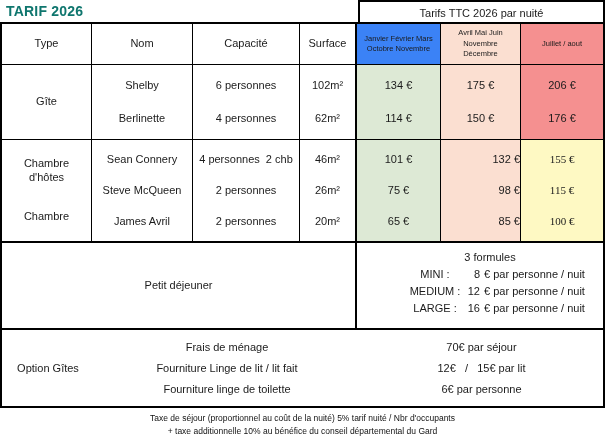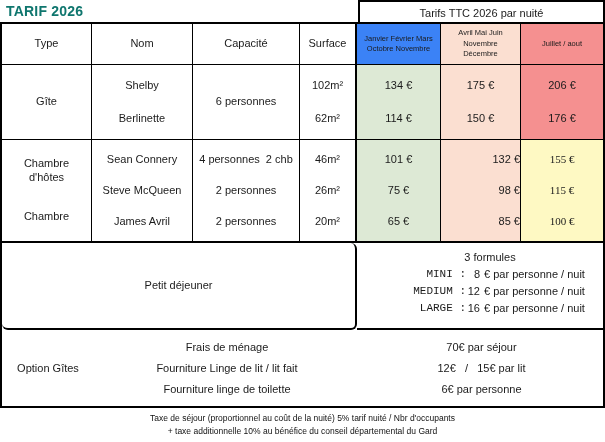--- a/index.html
+++ b/index.html
@@ -19,26 +19,26 @@
   .nr{border-right:none;}
   .vr{border-right-width:2px;}
   .hb{border-bottom-width:2px;}
   .bb2{border-bottom-width:2px;}
   .nb{border-bottom:none;}
   .season{font-size:7.5px;line-height:1.4;flex-direction:column;}
   .season span{display:block;}
   .stack{flex-direction:column;align-items:stretch;justify-content:space-around;padding:4px 0;}
   .stack > *{text-align:center;}
   .pre{white-space:pre;}
-  .span-left{grid-column:1 / 5;border-radius:6px;}
+  .span-left{grid-column:1 / 5;}
   .span-right{grid-column:5 / 8;}
   .formules{display:flex;flex-direction:column;width:100%;font-size:11px;line-height:17px;padding-bottom:6px;padding-left:20px;}
   .f-intro{text-align:center;}
   .f-row{display:flex;padding-left:27px;}
-  .f-name{width:62px;text-align:right;font-family:Liberation Mono, monospace;}
+  .f-name{width:62px;text-align:center;}
   .f-price{width:14px;text-align:right;margin-right:4px;}
   .opt{grid-column:1 / 8;display:flex;align-items:stretch;border:none;box-sizing:border-box;}
   .opt-label{width:92px;display:flex;align-items:center;justify-content:center;font-size:11px;text-align:center;}
   .opt-mid{width:266px;display:flex;flex-direction:column;justify-content:space-around;
            text-align:center;font-size:11px;padding:7px 0;}
   .opt-vals{flex:1;display:flex;flex-direction:column;justify-content:space-around;
             text-align:center;font-size:11px;padding:7px 0;}
   .footer{position:absolute;left:0;top:412px;width:605px;text-align:center;
           font-size:8.5px;line-height:1.55;color:#111;}
 </style>
@@ -72,20 +72,21 @@
       <span>Juillet / aout</span>
     </div>
 
     <div class="c">Gîte</div>
     <div class="c stack">
       <span>Shelby</span>
       <span>Berlinette</span>
     </div>
     <div class="c stack">
       <span>6 personnes</span>
+      <span>4 personnes</span>
     </div>
     <div class="c stack vr">
       <span>102m²</span>
       <span>62m²</span>
     </div>
     <div class="c stack" style="background: rgb(221, 233, 213);">
       <span>134 €</span>
       <span>114 €</span>
     </div>
     <div class="c stack" style="background: rgb(251, 223, 209);">

